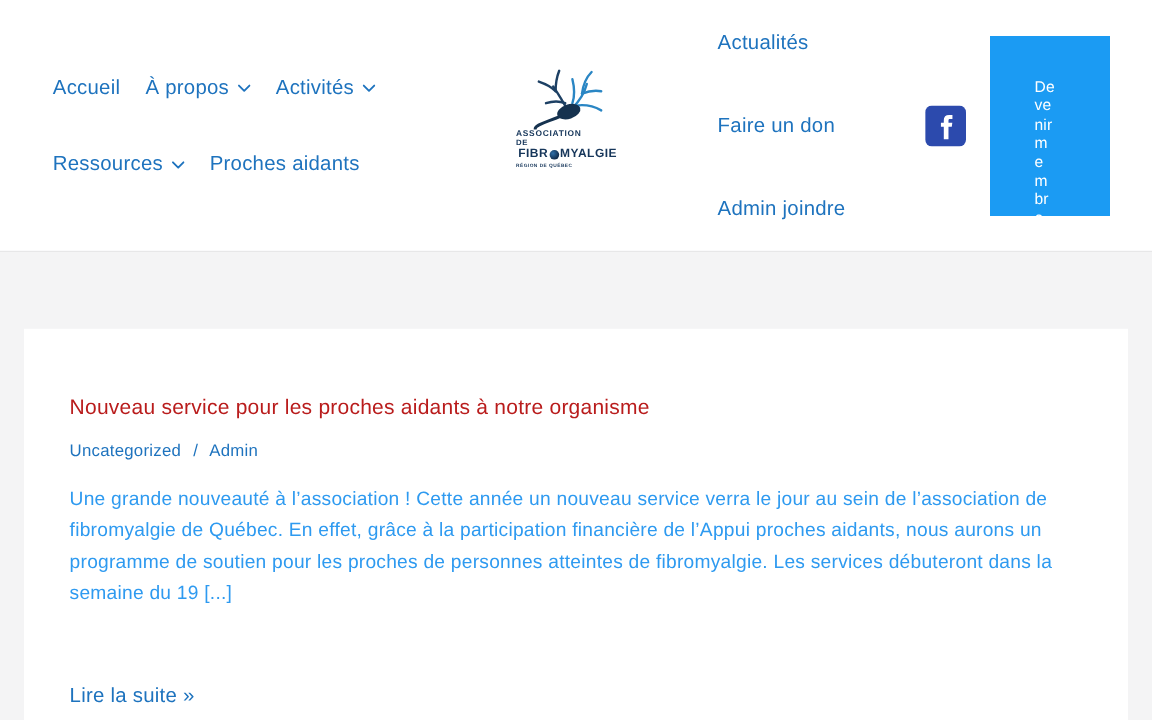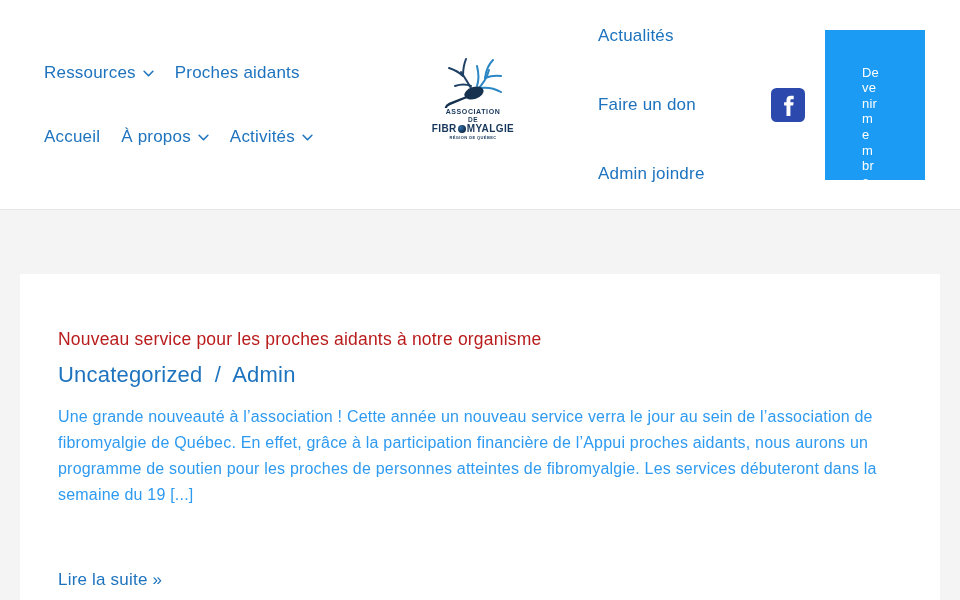--- a/index.html
+++ b/index.html
@@ -28,21 +28,21 @@
     display: flex; align-items: center; gap: 7px;
     color: #1e73be; font-size: 17px; letter-spacing: 0.2px;
     text-decoration: none; cursor: pointer; white-space: nowrap;
   }
   .chev { display: inline-flex; margin-top: 2px; }
   .chev svg { display: block; }
 
   
   .logo {
     position: absolute; left: 430px; top: 56px; width: 86px;
-    text-align: center; cursor: pointer;
+    cursor: pointer;
   }
   .logo-art { display: block; margin: 0 auto; }
   .logo-l1 { font-size: 7px; font-weight: bold; color: #16365a; letter-spacing: 0.6px; line-height: 1.15; }
   .logo-l2 { font-size: 6.5px; font-weight: bold; color: #16365a; letter-spacing: 0.6px; line-height: 1.1; }
   .logo-l3 {
     display: flex; justify-content: center; align-items: center;
     font-size: 10px; font-weight: bold; color: #16365a; letter-spacing: 0.4px;
     line-height: 1.2;
   }
   .logo-dot {
@@ -82,21 +82,21 @@
     background: #ffffff;
     padding: 52px 38px 60px;
     min-height: 330px;
   }
   .post-title {
     font-size: 17.5px; font-weight: 400; color: #b91c1c;
     letter-spacing: 0.2px; line-height: 26px;
     margin-bottom: 10px; cursor: pointer;
   }
   .post-meta {
-    font-size: 22px; color: #1e73be; letter-spacing: 0.2px; line-height: 26px;
+    font-size: 14px; color: #1e73be; letter-spacing: 0.2px; line-height: 26px;
     margin-bottom: 16px;
   }
   .post-meta a { color: #1e73be; text-decoration: none; cursor: pointer; }
   .meta-sep { margin: 0 6px; }
   .post-excerpt {
     font-size: 16px; color: #2e9af0; letter-spacing: 0.2px;
     line-height: 26px; max-width: 846px;
     margin-bottom: 26px;
   }
   .read-more {
@@ -106,50 +106,50 @@
   }
 </style>
 </head>
 <body>
 
 <header class="site-header">
 
   <nav class="nav-left">
     <div class="nav-row">
       <a class="nav-link">
+        <span>Accueil</span>
+      </a>
+      <a class="nav-link">
+        <span>À propos</span>
+        <span class="chev">
+          <svg width="11" height="7" viewBox="0 0 12 8">
+              <path d="M1 1.5 L6 6.5 L11 1.5" fill="none" stroke="#1e73be" stroke-width="1.8" stroke-linecap="round" stroke-linejoin="round"></path>
+            </svg>
+        </span>
+      </a>
+      <a class="nav-link">
+        <span>Activités</span>
+        <span class="chev">
+          <svg width="11" height="7" viewBox="0 0 12 8">
+              <path d="M1 1.5 L6 6.5 L11 1.5" fill="none" stroke="#1e73be" stroke-width="1.8" stroke-linecap="round" stroke-linejoin="round"></path>
+            </svg>
+        </span>
+      </a>
+    </div>
+    <div class="nav-row">
+      <a class="nav-link">
         <span>Ressources</span>
         <span class="chev">
           <svg width="11" height="7" viewBox="0 0 12 8">
               <path d="M1 1.5 L6 6.5 L11 1.5" fill="none" stroke="#1e73be" stroke-width="1.8" stroke-linecap="round" stroke-linejoin="round"></path>
             </svg>
         </span>
       </a>
       <a class="nav-link">
         <span>Proches aidants</span>
-      </a>
-    </div>
-    <div class="nav-row">
-      <a class="nav-link">
-        <span>Accueil</span>
-      </a>
-      <a class="nav-link">
-        <span>À propos</span>
-        <span class="chev">
-          <svg width="11" height="7" viewBox="0 0 12 8">
-              <path d="M1 1.5 L6 6.5 L11 1.5" fill="none" stroke="#1e73be" stroke-width="1.8" stroke-linecap="round" stroke-linejoin="round"></path>
-            </svg>
-        </span>
-      </a>
-      <a class="nav-link">
-        <span>Activités</span>
-        <span class="chev">
-          <svg width="11" height="7" viewBox="0 0 12 8">
-              <path d="M1 1.5 L6 6.5 L11 1.5" fill="none" stroke="#1e73be" stroke-width="1.8" stroke-linecap="round" stroke-linejoin="round"></path>
-            </svg>
-        </span>
       </a>
     </div>
   </nav>
 
   <a class="logo">
     <svg class="logo-art" width="80" height="52" viewBox="0 0 80 52">
 
       <g fill="none" stroke="#1d4064" stroke-width="2" stroke-linecap="round">
         <path d="M40 36 C36 28 32 22 28 16"></path>
         <path d="M30 20 C26 16 22 14 16 12"></path>

